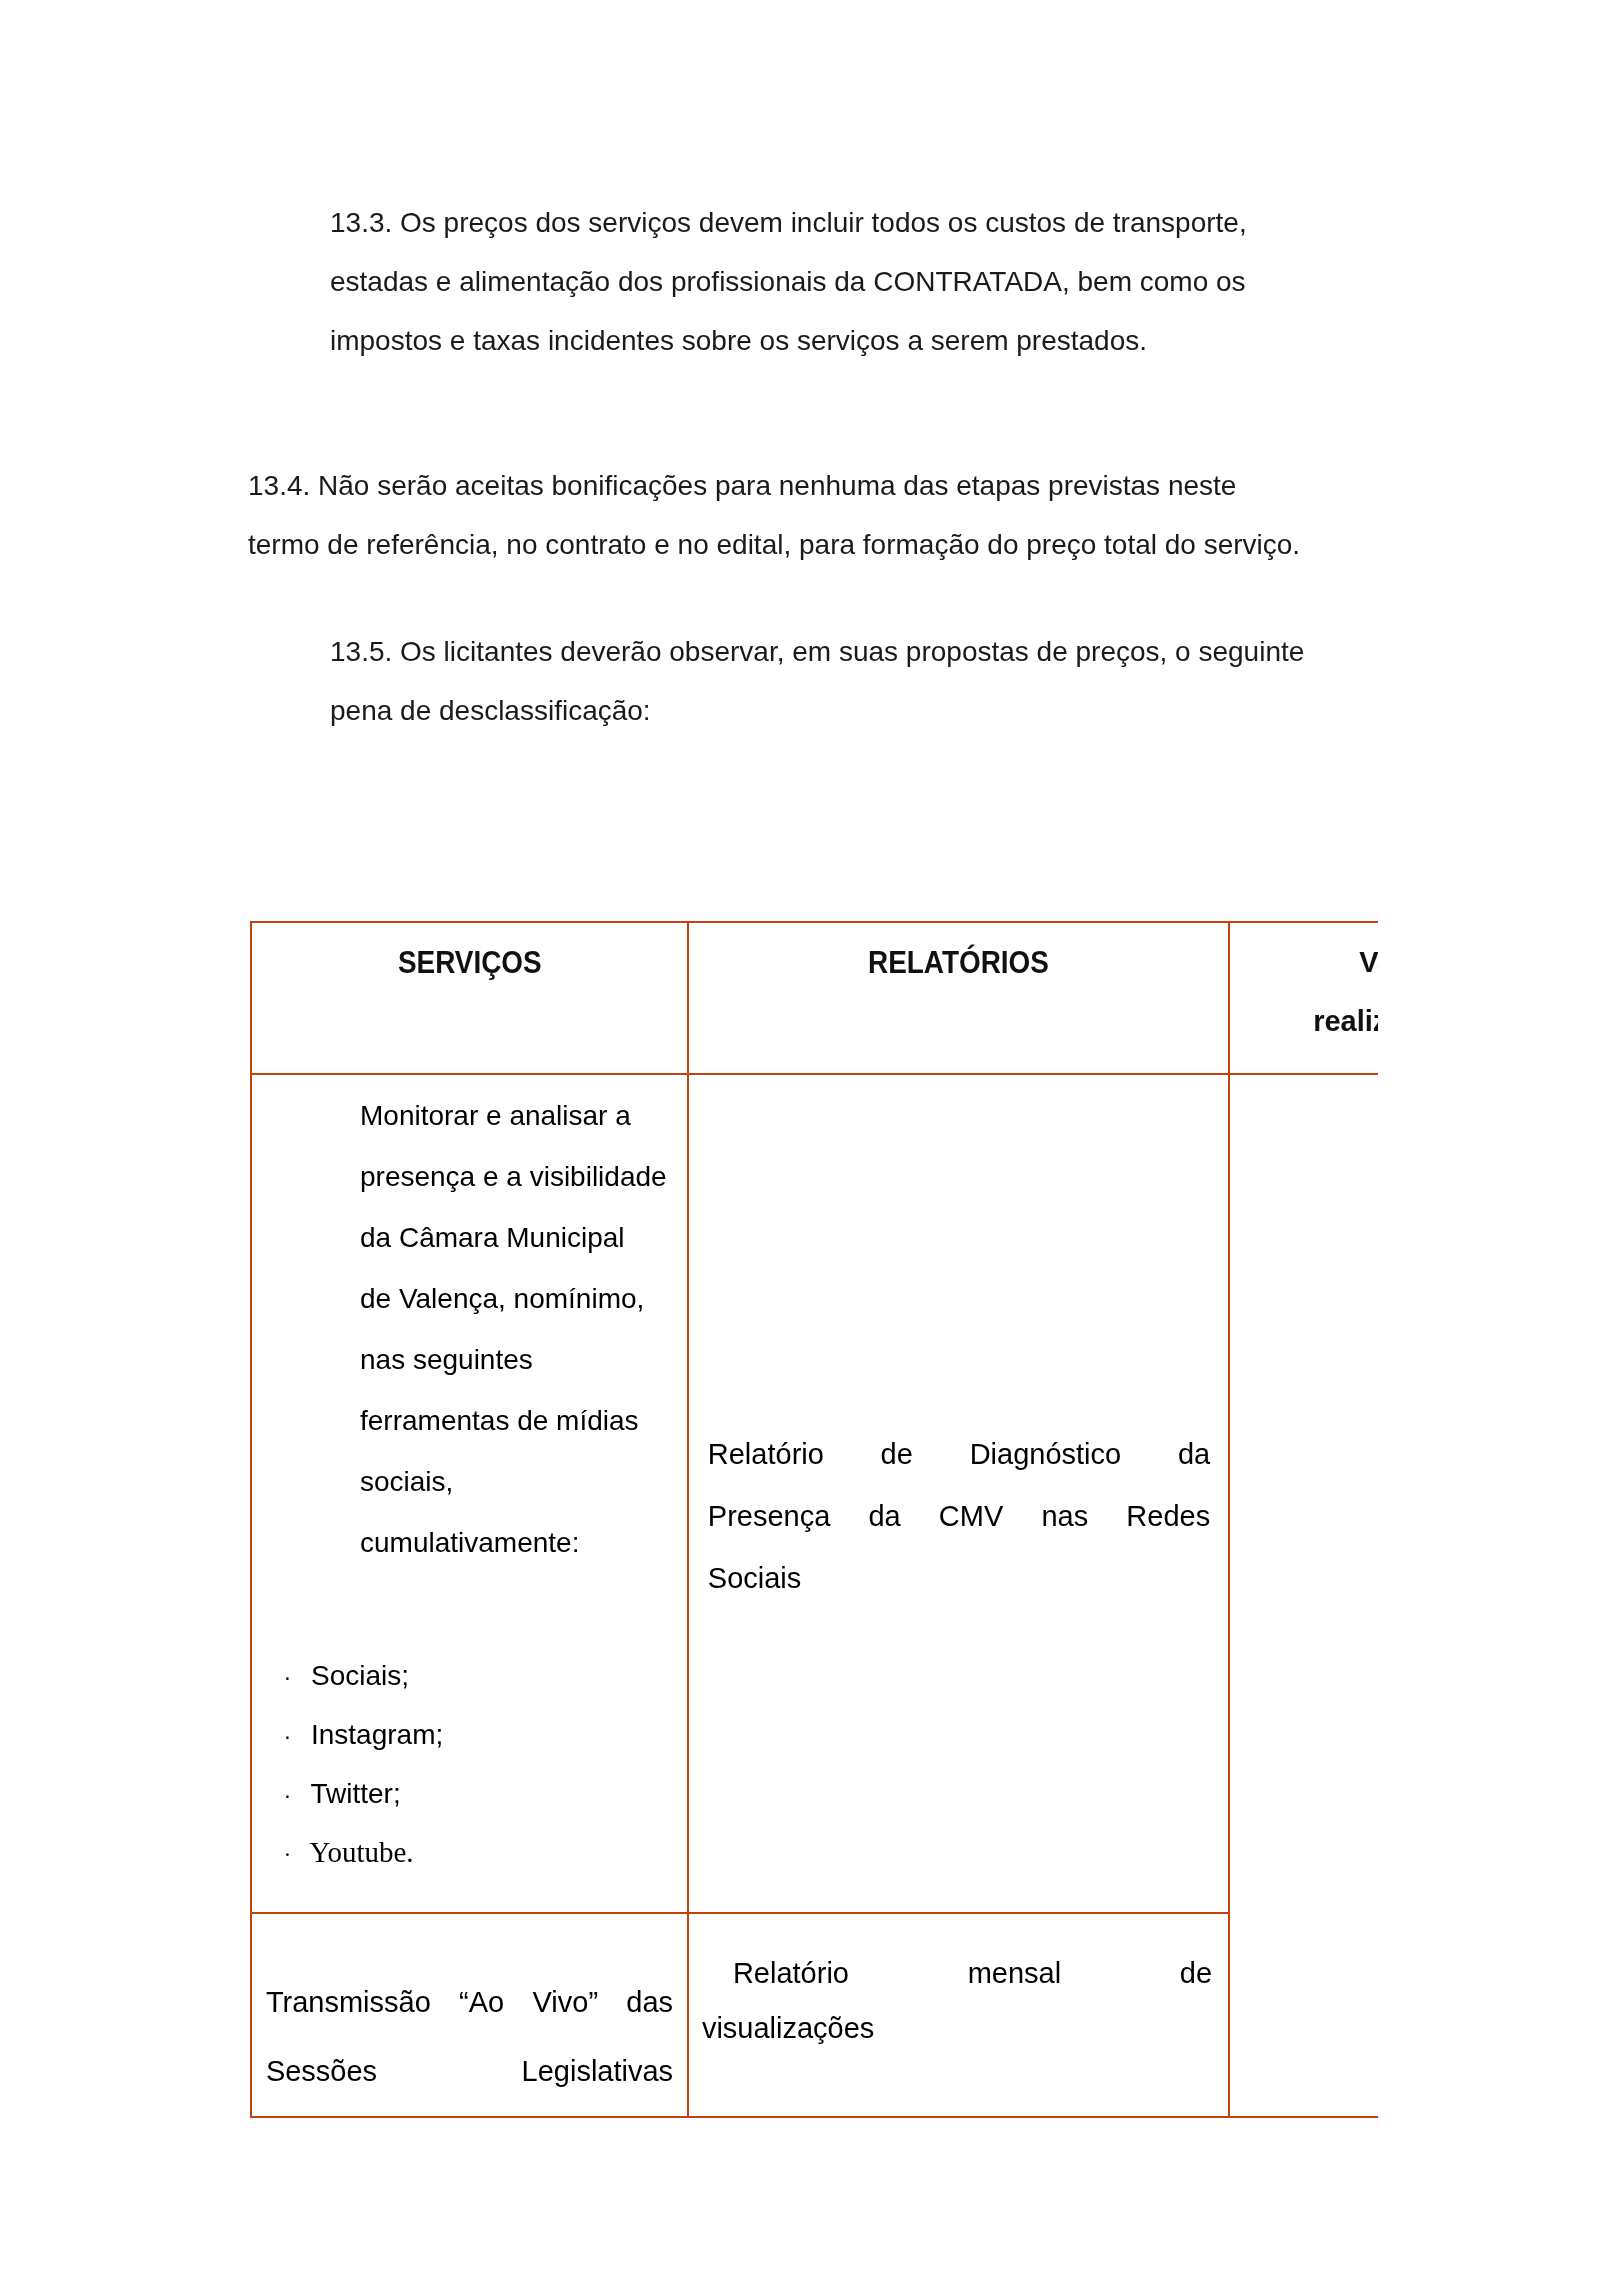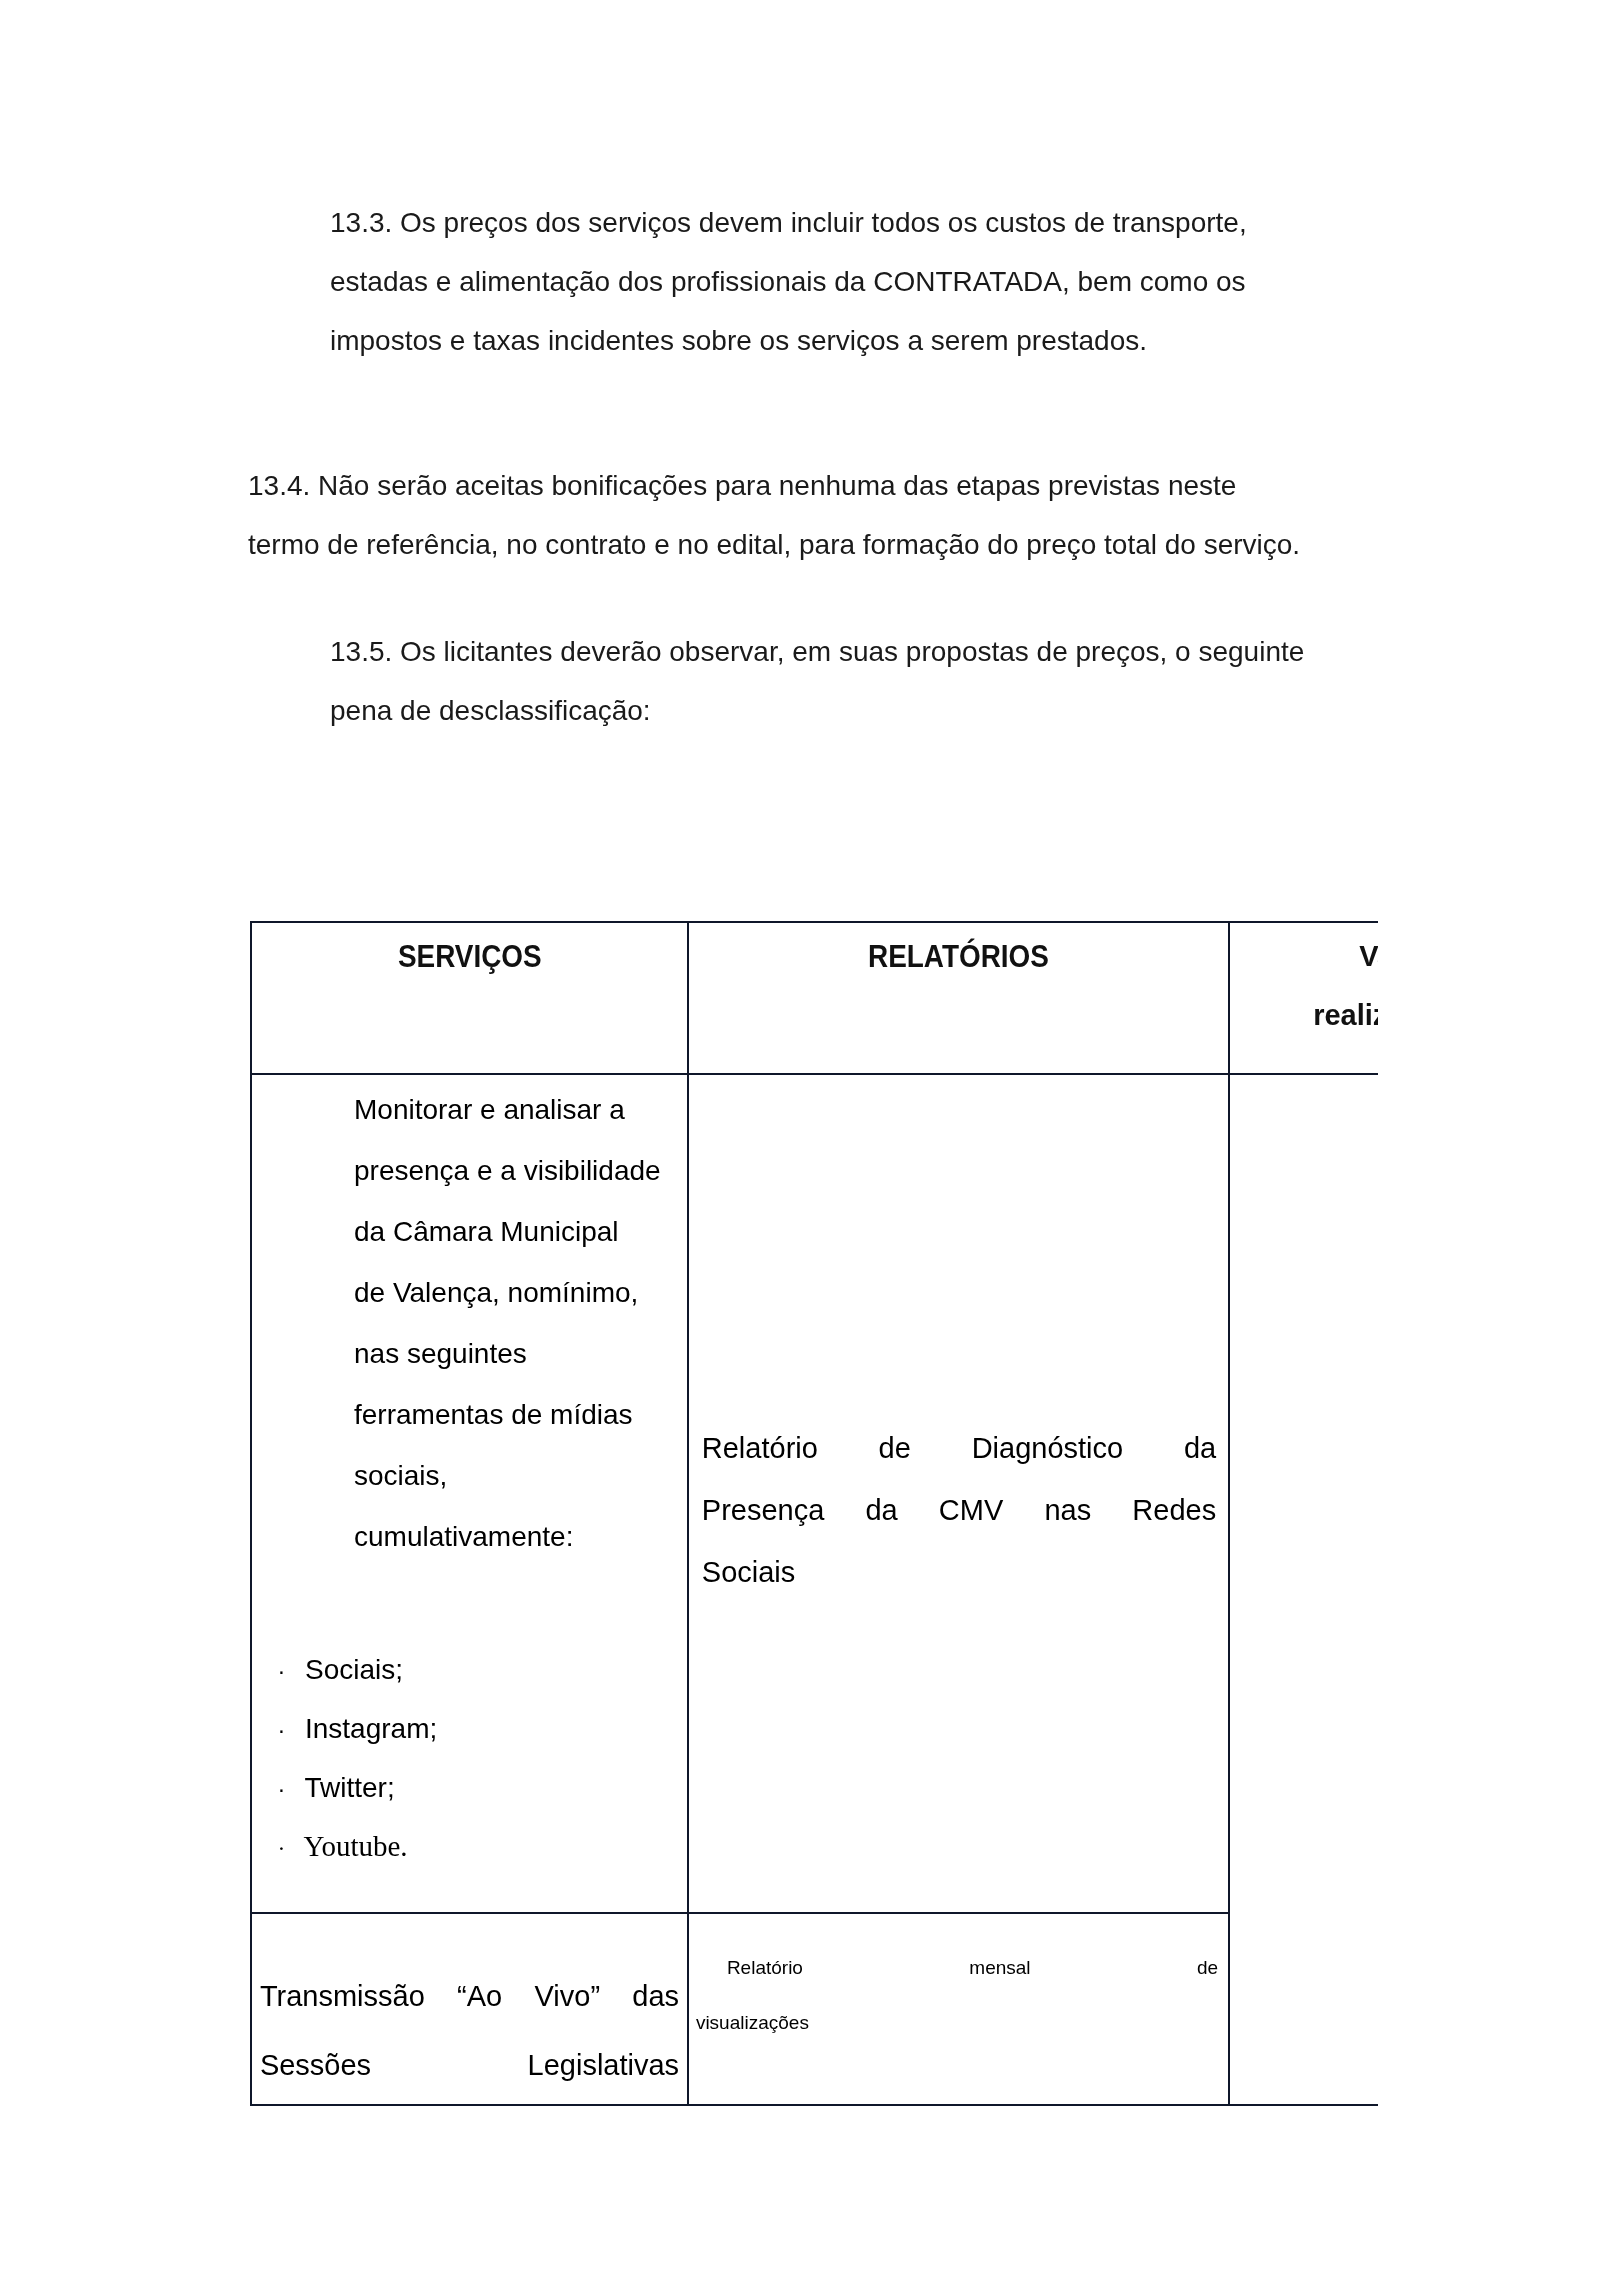--- a/index.html
+++ b/index.html
@@ -34,23 +34,23 @@
   table.price-table {
     position: absolute;
     left: 250px;
     top: 921px;
     width: 1472px;
     border-collapse: collapse;
     table-layout: fixed;
   }
   table.price-table th,
   table.price-table td {
-    border: 2px solid #0f172a;
+    border: 2px solid #c2410c;
     vertical-align: top;
-    padding: 4px;
+    padding: 10px;
     overflow: hidden;
   }
   col.c1 { width: 437px; }
   col.c2 { width: 541px; }
   col.c3 { width: 494px; }
 
   tr.hdr-row    { height: 152px; }
   tr.body-row-1 { height: 839px; }
   tr.body-row-2 { height: 166px; }
 
@@ -97,21 +97,21 @@
 
   
   .diag-block {
     padding: 338px 7.8px 0 8.8px;
     font-size: 29px;
     line-height: 62px;
   }
   
   .mensal-block {
     padding: 21.6px 5.9px 0 2.9px;
-    font-size: 19px;
+    font-size: 29px;
     line-height: 55px;
   }
   .mensal-block .indent1 { padding-left: 31px; }
   
   .trans-block {
     padding: 44px 3.9px 0 3.9px;
     font-size: 29px;
     line-height: 69px;
   }
 

